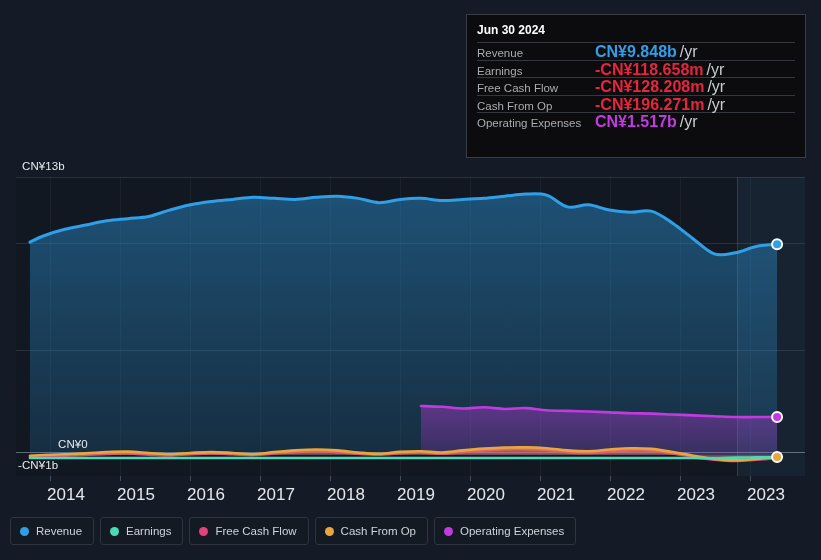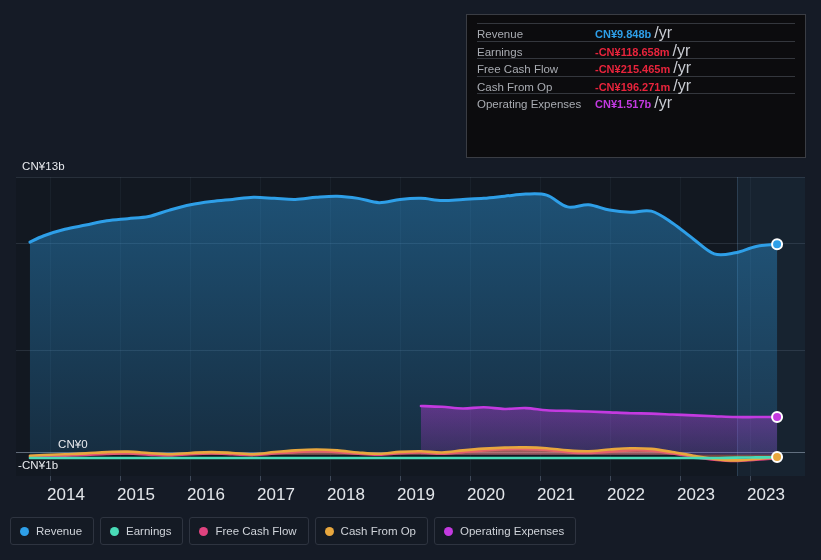--- a/index.html
+++ b/index.html
@@ -89,21 +89,21 @@
     line-height: 17.6px;
   }
   .tt-row.noline { border-top: none; }
   .tt-label {
     color: #a9acb2;
     font-size: 11.5px;
     width: 118px;
     flex: 0 0 118px;
     white-space: nowrap;
   }
-  .tt-val { font-size: 11px; font-weight: bold; white-space: nowrap; }
+  .tt-val { font-size: 16px; font-weight: bold; white-space: nowrap; }
   .tt-unit { color: #c9ccd2; font-size: 16px; font-weight: normal; margin-left: 3px; }
   .tt-blue   { color: #2e9fe8; }
   .tt-red    { color: #e8243c; }
   .tt-purple { color: #c33ae0; }
 
   
   .legend {
     position: absolute;
     left: 10px; top: 517px;
     display: flex;
@@ -215,37 +215,38 @@
   <div class="xlabel" style="left:251px;text-align:center;">2017</div>
   <div class="xlabel" style="left:321px;">2018</div>
   <div class="xlabel" style="left:391px;">2019</div>
   <div class="xlabel" style="left:461px;">2020</div>
   <div class="xlabel" style="left:531px;">2021</div>
   <div class="xlabel" style="left:601px;">2022</div>
   <div class="xlabel" style="left:671px;">2023</div>
   <div class="xlabel" style="left:741px;">2023</div>
 
   <div class="tooltip">
+    <div class="tt-date">Jun 30 2024</div>
 
     <div class="tt-row">
       <span class="tt-label">Revenue</span>
       <span class="tt-val tt-blue">CN¥9.848b</span>
       <span class="tt-unit">/yr</span>
     </div>
 
     <div class="tt-row">
       <span class="tt-label">Earnings</span>
       <span class="tt-val tt-red">-CN¥118.658m</span>
       <span class="tt-unit">/yr</span>
     </div>
 
 
     <div class="tt-row">
       <span class="tt-label">Free Cash Flow</span>
-      <span class="tt-val tt-red">-CN¥215.465m</span>
+      <span class="tt-val tt-red">-CN¥128.208m</span>
       <span class="tt-unit">/yr</span>
     </div>
 
     <div class="tt-row">
       <span class="tt-label">Cash From Op</span>
       <span class="tt-val tt-red">-CN¥196.271m</span>
       <span class="tt-unit">/yr</span>
     </div>
 
     <div class="tt-row">

